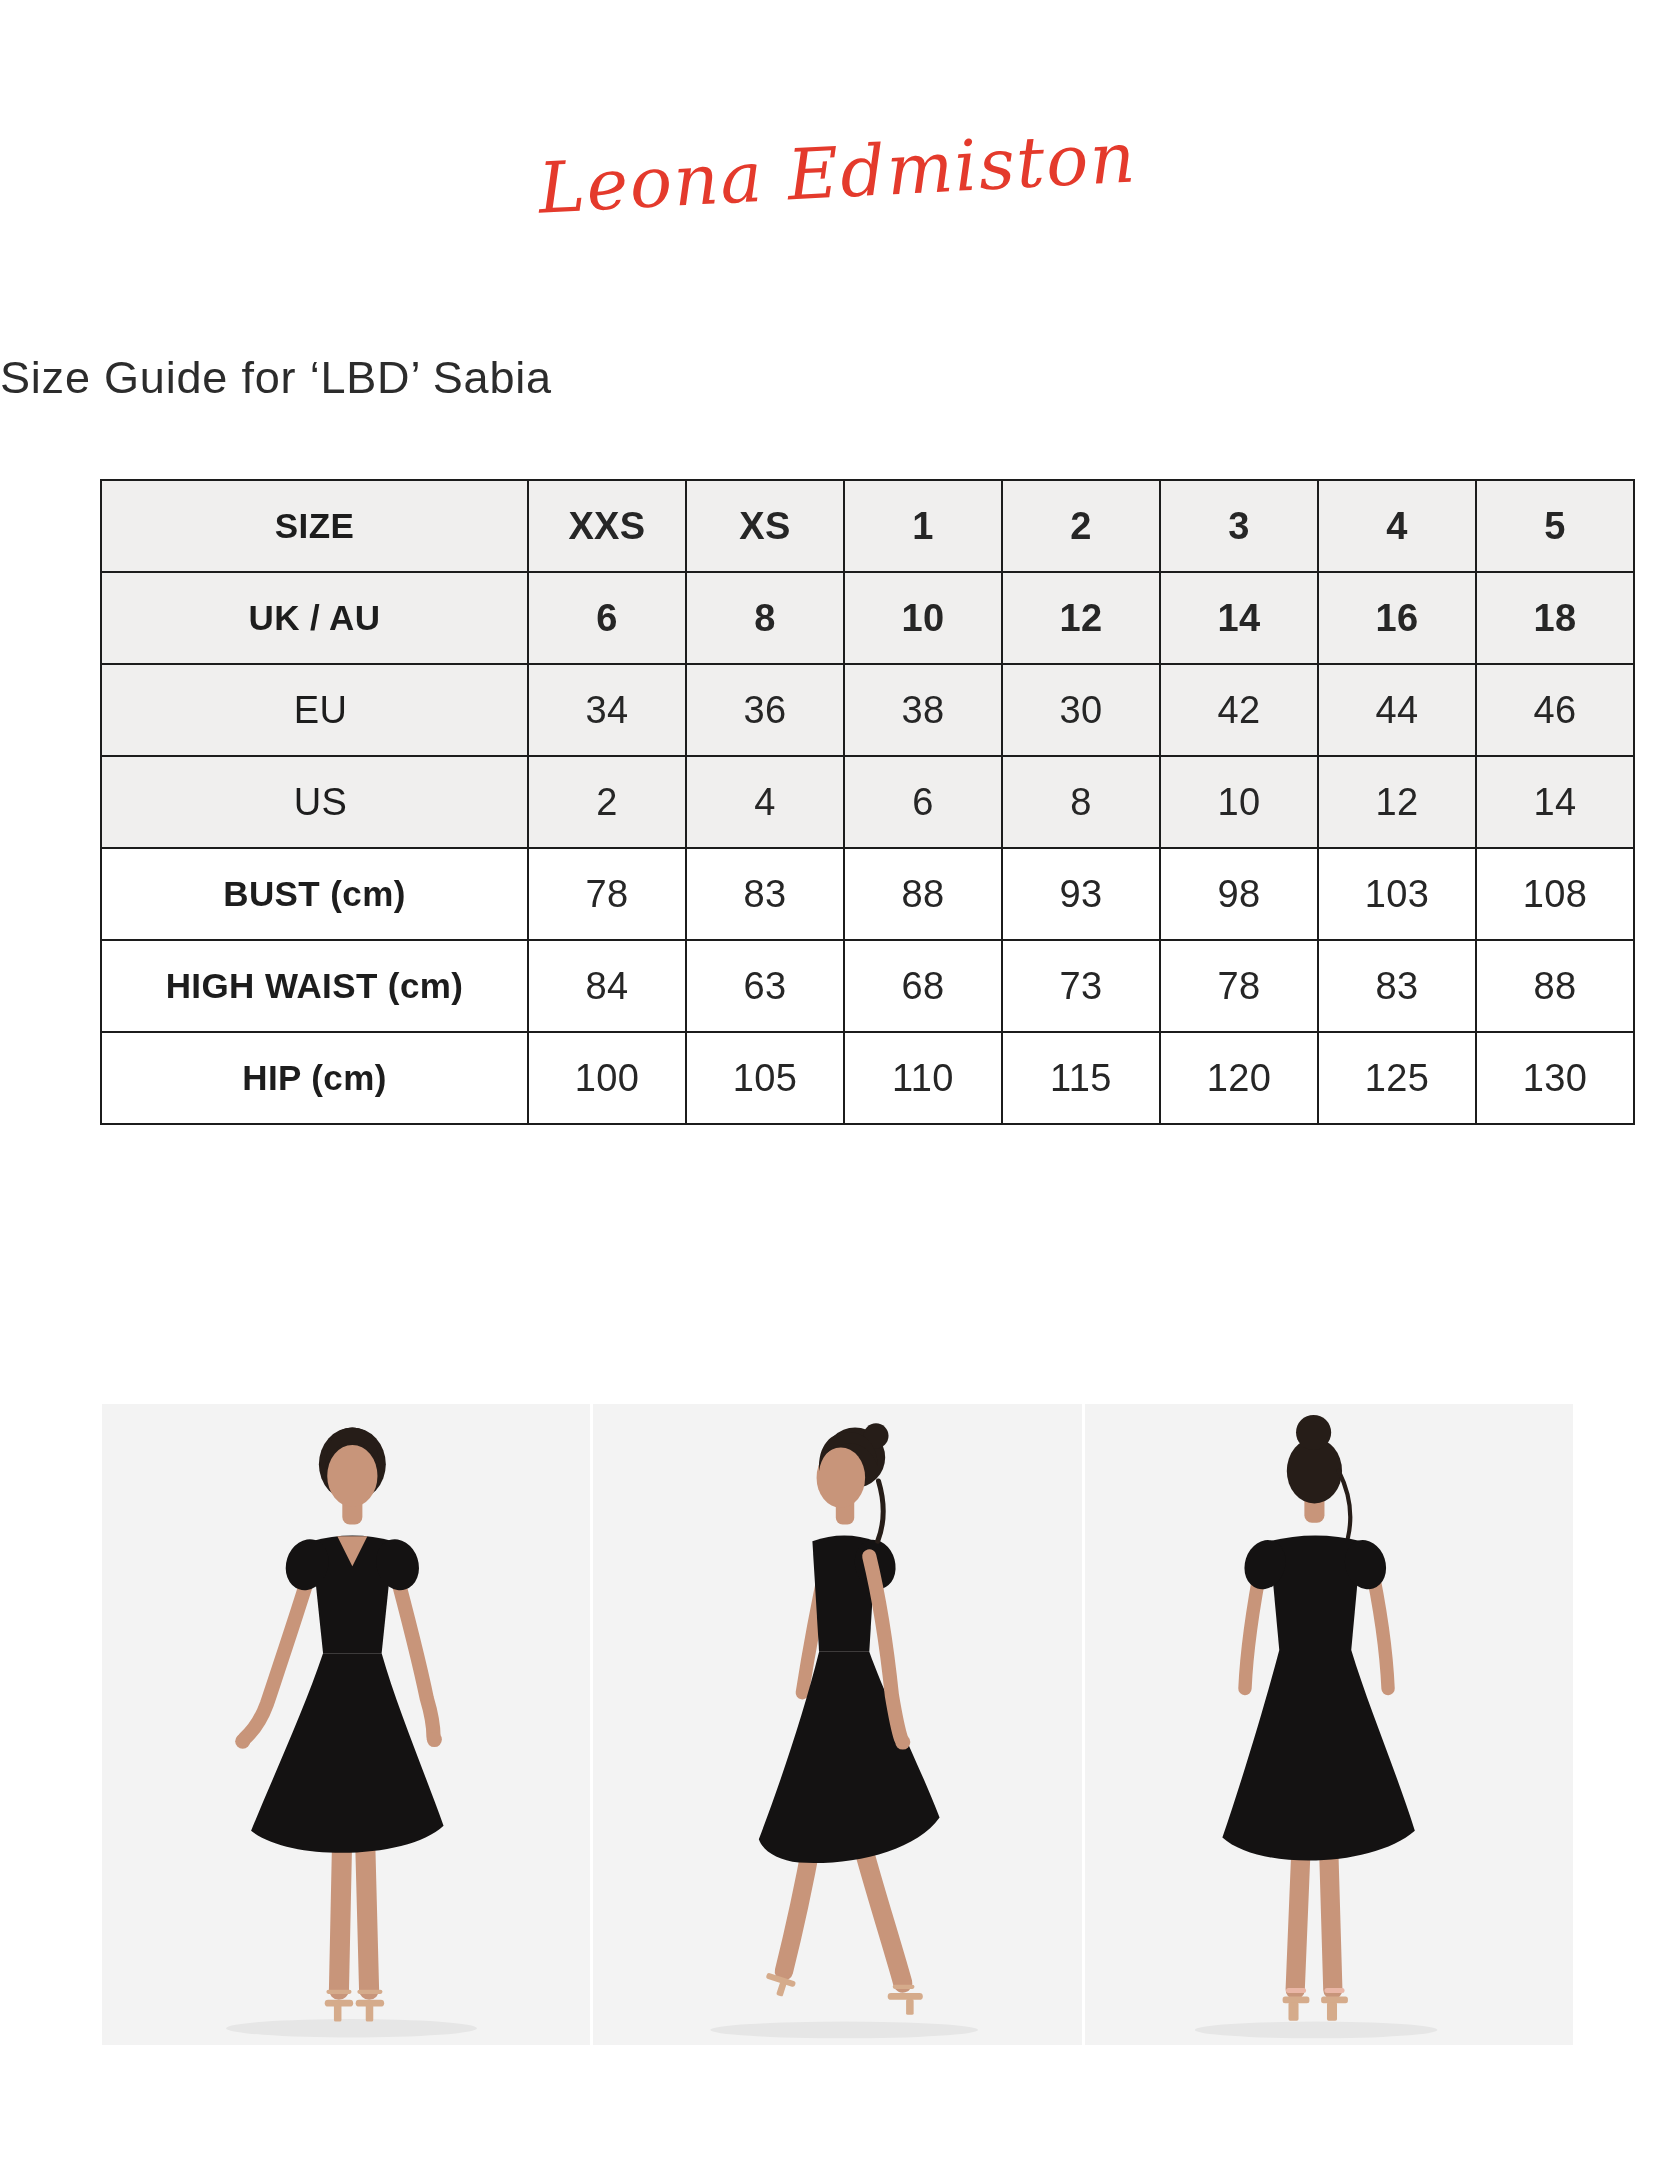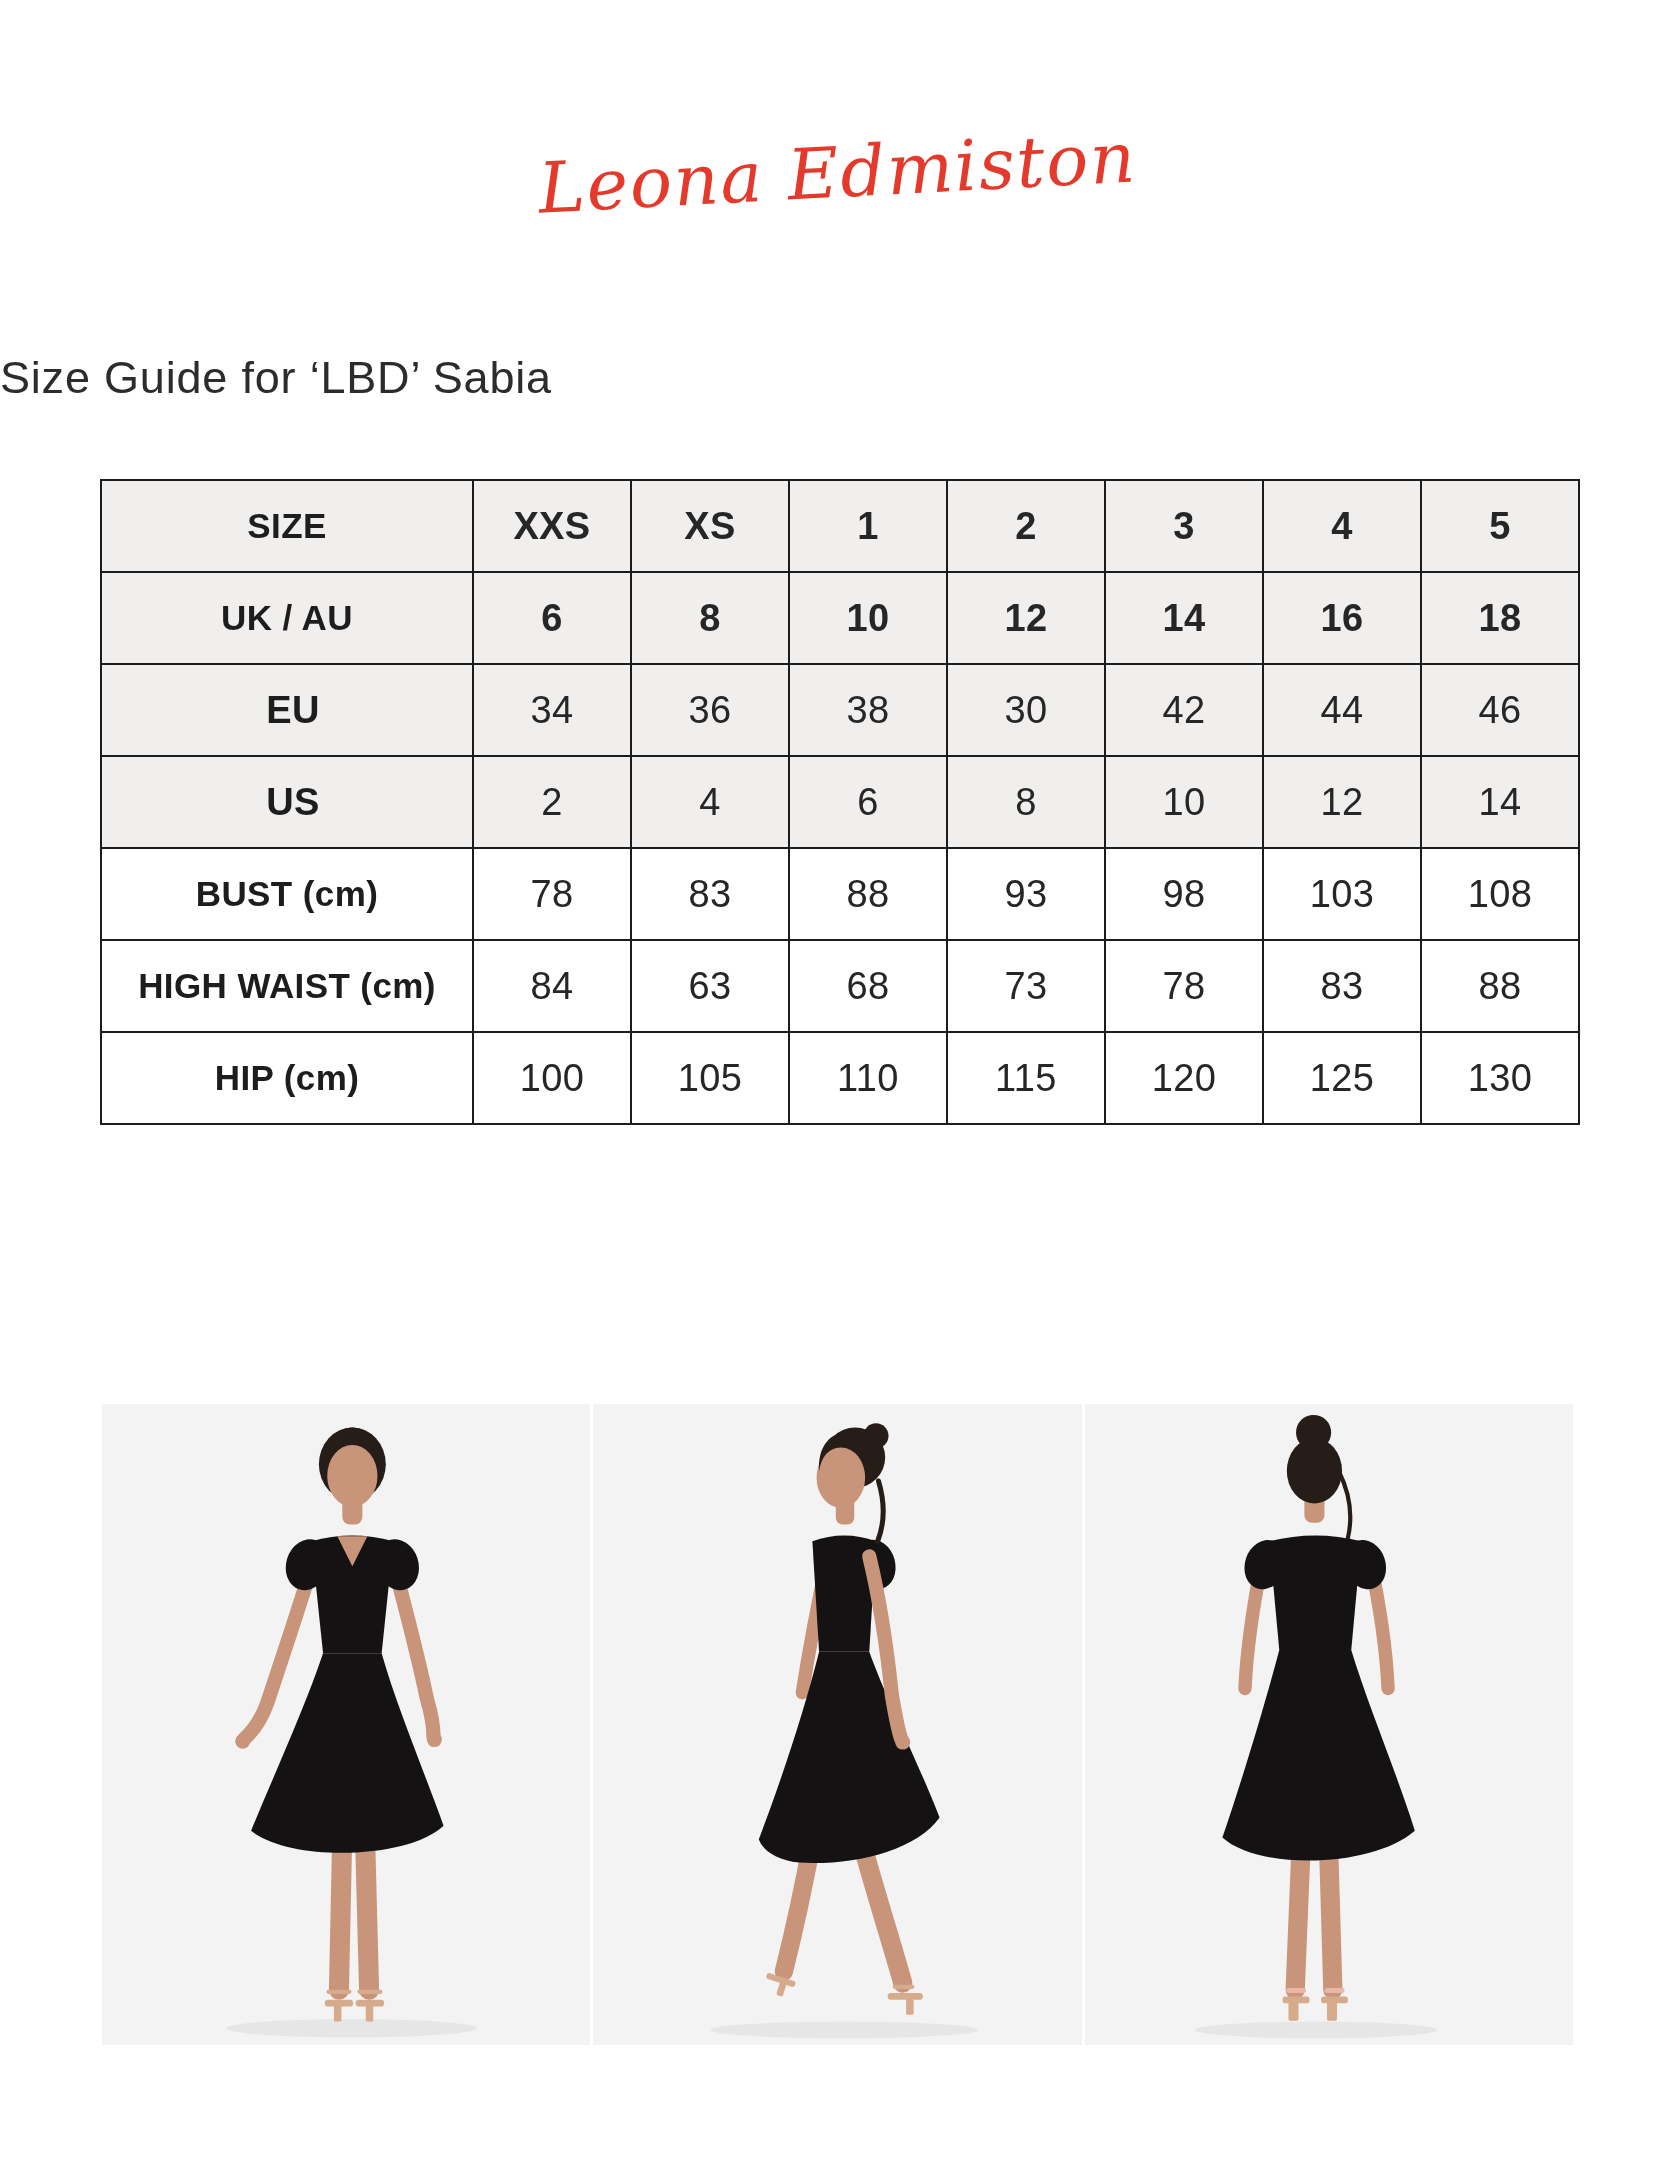--- a/index.html
+++ b/index.html
@@ -44,22 +44,22 @@
   }
   table.size td {
     border: 2.5px solid #1c1c1c;
     width: 158px; height: 92px;
     text-align: center; vertical-align: middle;
     font-size: 38px;
     color: #262626;
     background: #ffffff;
     letter-spacing: 0.4px;
   }
-  table.size td.lab { width: 372px; font-weight: bold; font-size: 35px; color: #1d1d1d; }
-  table.size td.lab.reg { font-weight: 700; font-size: 38px; padding-left: 12px; }
+  table.size td.lab { width: 427px; font-weight: bold; font-size: 35px; color: #1d1d1d; }
+  table.size td.lab.reg { font-weight: 400; font-size: 38px; padding-left: 12px; }
   table.size tr.shaded td { background: #f0efee; }
   table.size tr.hdr td { font-weight: bold; }
 
   
   .photos {
     position: absolute;
     left: 102px; top: 1404px;
     width: 1471px; height: 641px;
     display: flex; gap: 3.3px;
   }

